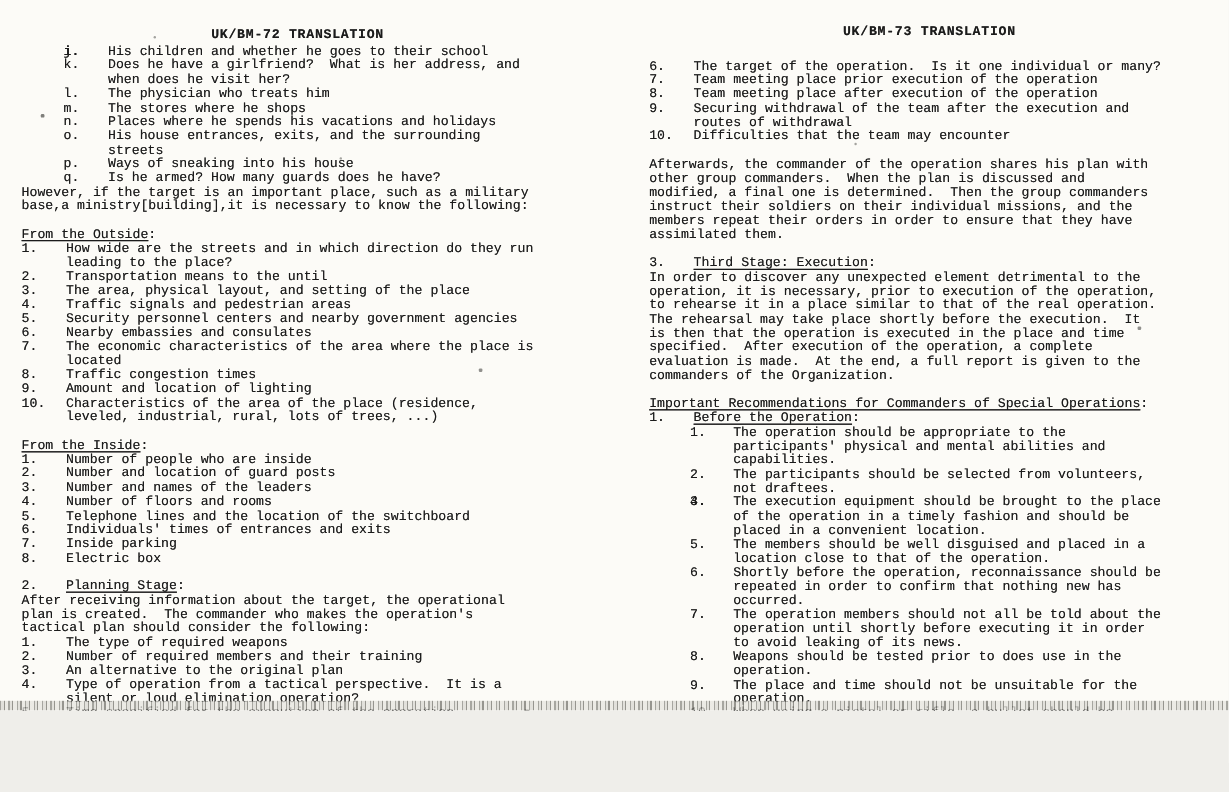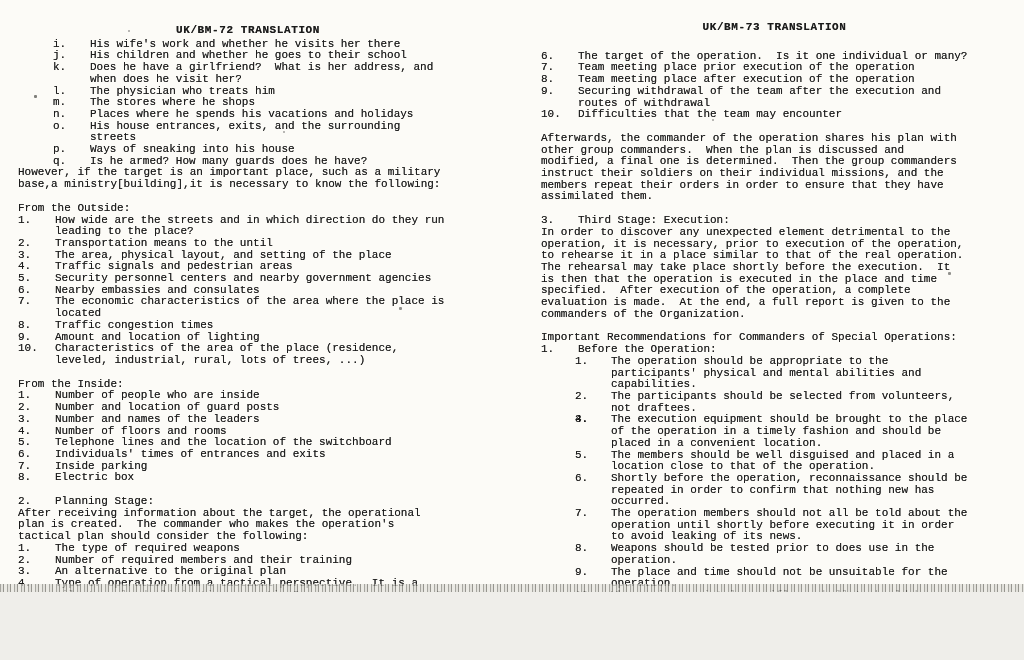--- a/index.html
+++ b/index.html
@@ -29,21 +29,21 @@
   .para { white-space: pre-wrap; }
   .li { position: relative; }
   .li .marker { position: absolute; top: 0; white-space: pre; }
   .li .txt { display: block; white-space: pre-wrap; }
   .list-letter .li { padding-left: 72px; } .list-letter .marker { left: 35px; }
   .list-num    .li { padding-left: 37px; } .list-num    .marker { left: 0; }
   .list-sub    .li { padding-left: 70px; } .list-sub    .marker { left: 34px; }
   .heading { white-space: pre-wrap; }
   .numheading { position: relative; padding-left: 37px; }
   .numheading .marker { position: absolute; left: 0; top: 0; white-space: pre; }
-  .u { text-underline-offset: 2px; }
+  .u { text-decoration: underline; text-underline-offset: 2px; }
   
   .band {
     position: absolute; left: 0; right: 0; bottom: 0; height: 8px;
     background: repeating-linear-gradient(90deg,
       #8a8a83 0 1px, #d9d8d2 1px 3px, #74736c 3px 4px, #e6e5df 4px 7px);
     opacity: 0.75;
   }
   
   .speck { position: absolute; background: #4a4a46; border-radius: 1px; }
   .s1  { left: 34px;  top: 95px;  width: 3px; height: 3px; opacity: .7; }
@@ -63,21 +63,20 @@
 </head>
 <body>
 
 <div id="scan" style="--paper: #fcfbf7; --ink: #1b1b1b;">
   <div id="pages">
       <div class="page page-left">
         <div class="page-header">UK/BM-72 TRANSLATION</div>
         <div class="list list-letter">
           <div class="li">
             <span class="marker">i.</span>
-            <span class="txt">His wife's work and whether he visits her there</span>
           </div>
           <div class="li">
             <span class="marker">j.</span>
             <span class="txt">His children and whether he goes to their school</span>
           </div>
           <div class="li">
             <span class="marker">k.</span>
             <span class="txt">Does he have a girlfriend?  What is her address, and
 when does he visit her?</span>
           </div>

